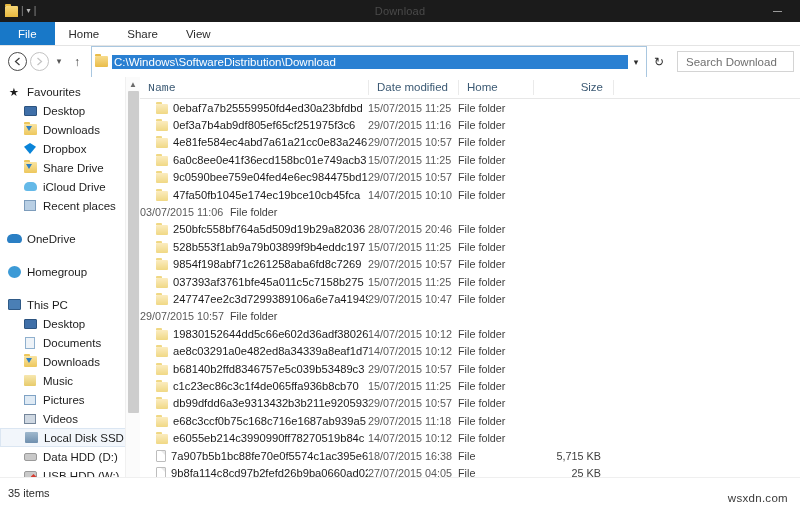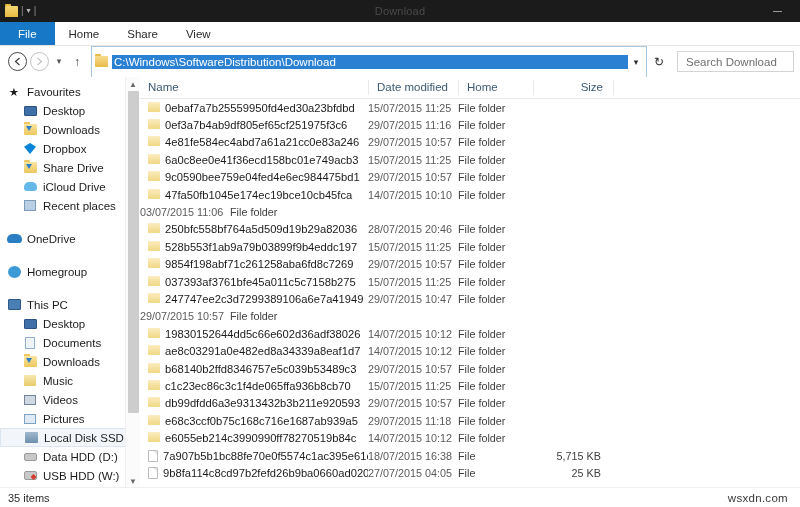--- a/index.html
+++ b/index.html
@@ -140,47 +140,47 @@
   .sb-thumb { width:11px; background:#cdcdcd; border-radius:1px; }
 
   
   .filelist { flex:1 1 auto; background:#fff; position:relative; overflow:hidden; }
   .col-head {
     height:22px; display:flex; align-items:center;
     font-size:11.5px; color:#3c5a74; border-bottom:1px solid #e7e7e7;
   }
   .col-head > div { padding-left:8px; border-left:1px solid #eaeaea; height:15px; line-height:15px; }
   .col-head > div:first-child { border-left:none; }
-  .c-name { width:228px; flex:0 0 228px; }
+  .c-name { width:228px; flex:0 0 228px;font-family:Liberation Mono, monospace; }
   .c-date { width:90px; flex:0 0 90px; }
   .c-type { width:75px; flex:0 0 75px; }
   .c-size { width:80px; flex:0 0 80px; text-align:right; padding-right:10px; }
 
   .row {
     height:17.4px; display:flex; align-items:center;
     font-size:11.2px; color:#1b1b1b; white-space:nowrap;
   }
-  .row .rn { width:228px; flex:0 0 228px; display:flex; align-items:flex-start; gap:5px; padding-left:8px; overflow:hidden; }
+  .row .rn { width:228px; flex:0 0 228px; display:flex; align-items:flex-end; gap:5px; padding-left:16px; overflow:hidden; }
   .row .rd { width:90px; flex:0 0 90px; color:#5a5a5a; font-size:10.8px; }
   .row .rt { width:75px; flex:0 0 75px; color:#3f3f3f; font-size:10.8px; }
   .row .rs { width:80px; flex:0 0 80px; color:#3f3f3f; font-size:10.8px; text-align:right; padding-right:12px; }
   .rowfolder {
     width:12px;height:10px;position:relative;flex:0 0 12px;border-radius:1px;
     background:linear-gradient(#fbecc0,#f0d884);
   }
   .rowfolder:before{content:"";position:absolute;top:-2px;left:0;width:6px;height:2px;background:#f0d884;border-radius:1px 1px 0 0;}
   .rowfile {
     width:10px;height:12px;flex:0 0 10px;background:#fff;border:1px solid #bdbdbd;
     position:relative; border-radius:1px;
   }
   .rowfile:after{content:"";position:absolute;top:0;right:0;border-left:4px solid transparent;border-top:4px solid #e9e9e9;}
 
   
   .statusbar {
-    position:absolute; left:0; bottom:0; width:800px; height:20px;
+    position:absolute; left:0; bottom:0; width:800px; height:30px;
     background:#fff; border-top:1px solid #efefef;
     display:flex; align-items:center; padding-left:8px;
     font-size:11px; color:#2b2b2b;
   }
   .watermark {
     position:absolute; right:12px; bottom:3px;
     font-size:11.5px; color:#3a3a3a; letter-spacing:.3px;
   }
 </style>
 </head>
@@ -318,29 +318,29 @@
         <span>Downloads</span>
       </div>
       <div class="nav-item lvl1">
         <span class="ico">
             <i class="i-music"></i>
           </span>
         <span>Music</span>
       </div>
       <div class="nav-item lvl1">
         <span class="ico">
+            <i class="i-pic"></i>
+          </span>
+        <span>Pictures</span>
+      </div>
+      <div class="nav-item lvl1">
+        <span class="ico">
             <i class="i-vid"></i>
           </span>
         <span>Videos</span>
-      </div>
-      <div class="nav-item lvl1">
-        <span class="ico">
-            <i class="i-pic"></i>
-          </span>
-        <span>Pictures</span>
       </div>
       <div class="nav-item lvl1 selected">
         <span class="ico">
             <i class="i-disk"></i>
           </span>
         <span>Local Disk SSD (C:)</span>
       </div>
       <div class="nav-item lvl1">
         <span class="ico">
             <i class="i-hdd"></i>

